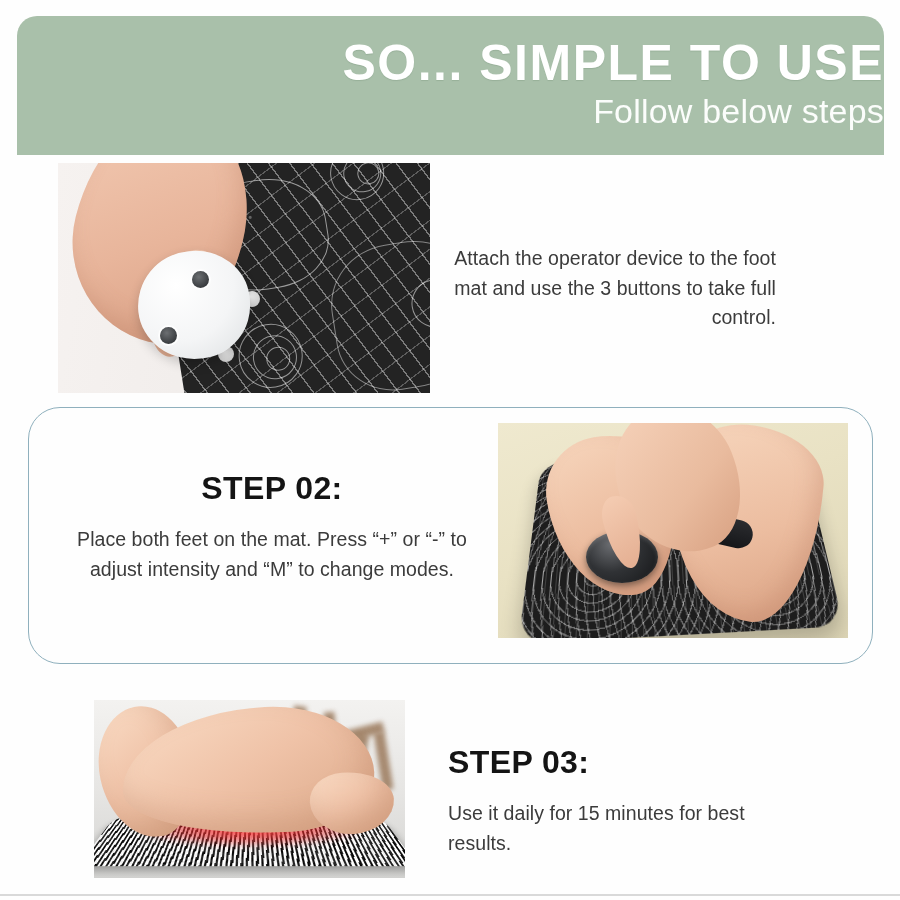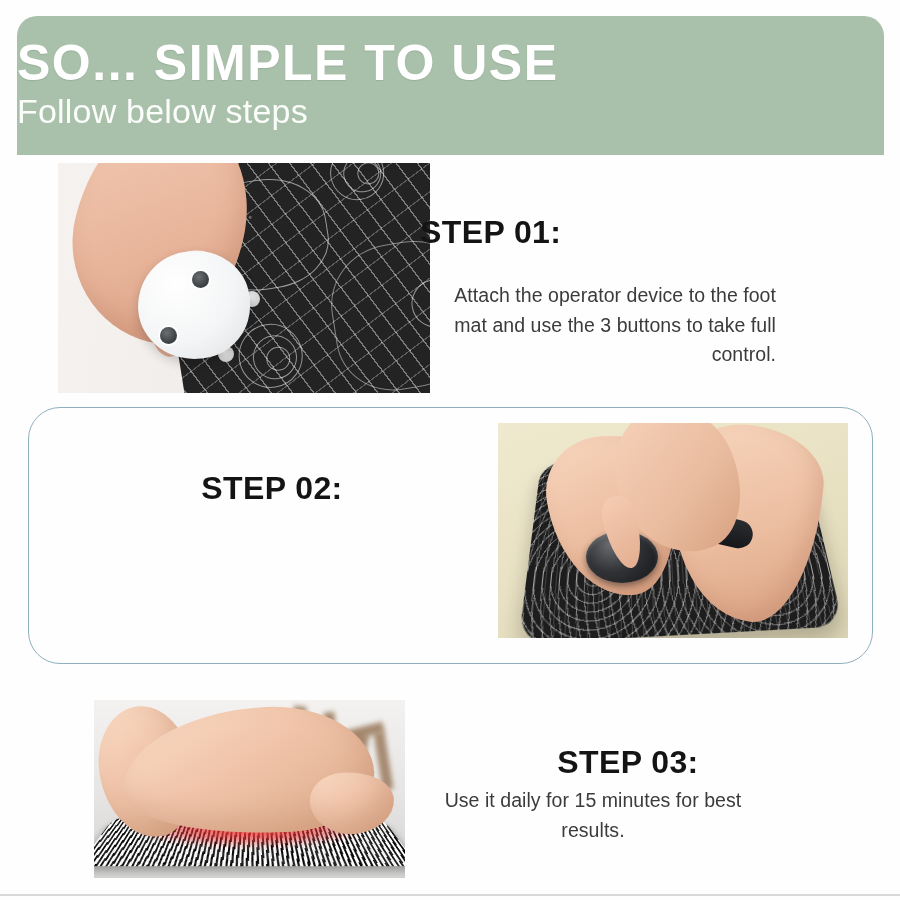--- a/index.html
+++ b/index.html
@@ -26,21 +26,21 @@
   .banner {
     position: absolute;
     left: 17px;
     top: 16px;
     width: 867px;
     height: 139px;
     background: #a9c0aa;
     border-radius: 20px 20px 0 0;
     display: flex;
     flex-direction: column;
-    align-items: flex-start;
+    align-items: flex-end;
     padding-top: 20px;
   }
 
   .banner-title {
     font-size: 50px;
     font-weight: 700;
     color: #ffffff;
     letter-spacing: 1.5px;
     line-height: 1.08;
     white-space: nowrap;
@@ -314,22 +314,22 @@
   
   #step1-text { position: absolute; left: 420px; top: 214px; width: 400px; }
   #step1-text .step-body { margin-top: 30px; width: 356px; text-align: right; }
 
   #step2-text {
     position: absolute; left: 72px; top: 470px; width: 400px;
     text-align: center;
   }
   #step2-text .step-body { margin-top: 18px; }
 
-  #step3-text { position: absolute; left: 428px; top: 744px; width: 400px; text-align: center; }
-  #step3-text .step-body { margin-top: 5px; width: 330px; }
+  #step3-text { position: absolute; left: 448px; top: 744px; width: 400px; }
+  #step3-text .step-body { margin-top: 18px; width: 330px; }
 
   #bottom-rule {
     position: absolute;
     left: 0; top: 894px;
     width: 900px; height: 2px;
     background: #d9d9d9;
   }
 </style>
 </head>
 <body>
@@ -356,28 +356,28 @@
     <div class="s1-snap" style="left:186px;top:128px;"></div>
     <div class="s1-snap" style="left:160px;top:183px;"></div>
     <div id="s1-hand"></div>
     <div id="s1-thumb"></div>
     <div id="s1-device"></div>
     <div class="s1-stud" style="left:134px;top:108px;"></div>
     <div class="s1-stud" style="left:102px;top:164px;"></div>
   </div>
 
   <div id="step1-text">
-    <div class="step-heading">STEP 01:</div>
     <div class="step-body">Attach the operator device to the foot mat and use the 3 buttons to take full control.</div>
   </div>
 
   <div id="step2-box"></div>
 
   <div id="step2-text">
     <div class="step-heading">STEP 02:</div>
+    <div class="step-body">Place both feet on the mat. Press “+” or “-” to adjust intensity and “M” to change modes.</div>
   </div>
 
   <div class="photo" id="step2-photo">
     <div class="ph-layer" id="s2-bg"></div>
     <div id="s2-mat"></div>
     <div class="s2-foot" id="s2-foot-left"></div>
     <div class="s2-foot" id="s2-foot-right"></div>
     <div id="s2-strip"></div>
     <div id="s2-device"></div>
     <div id="s2-device-led"></div>

